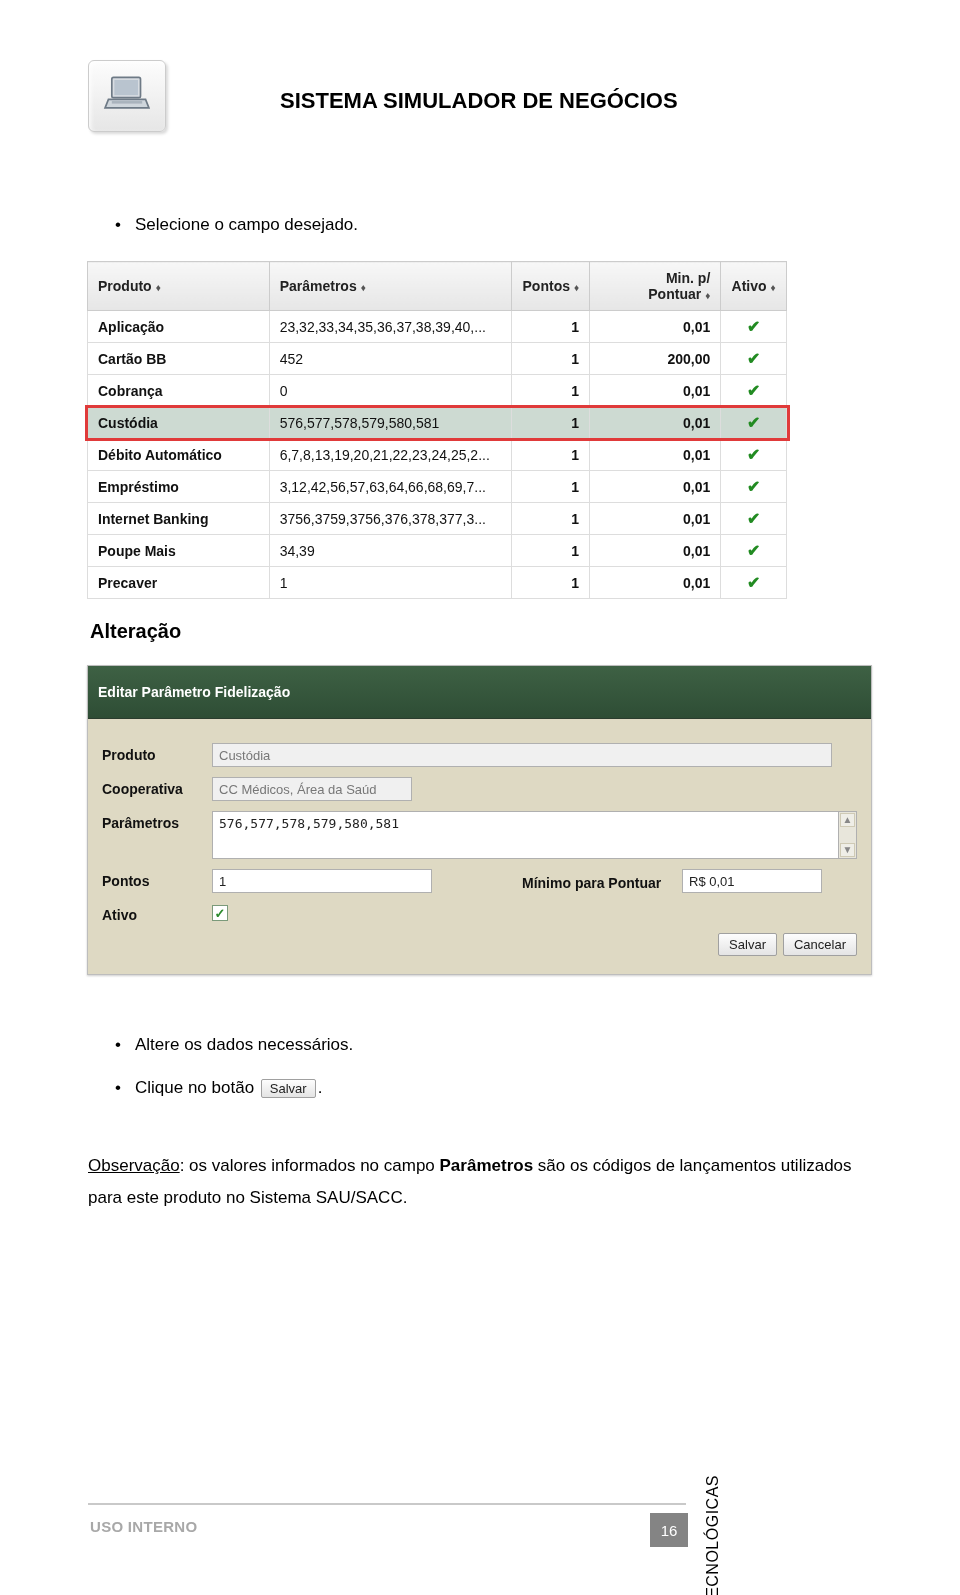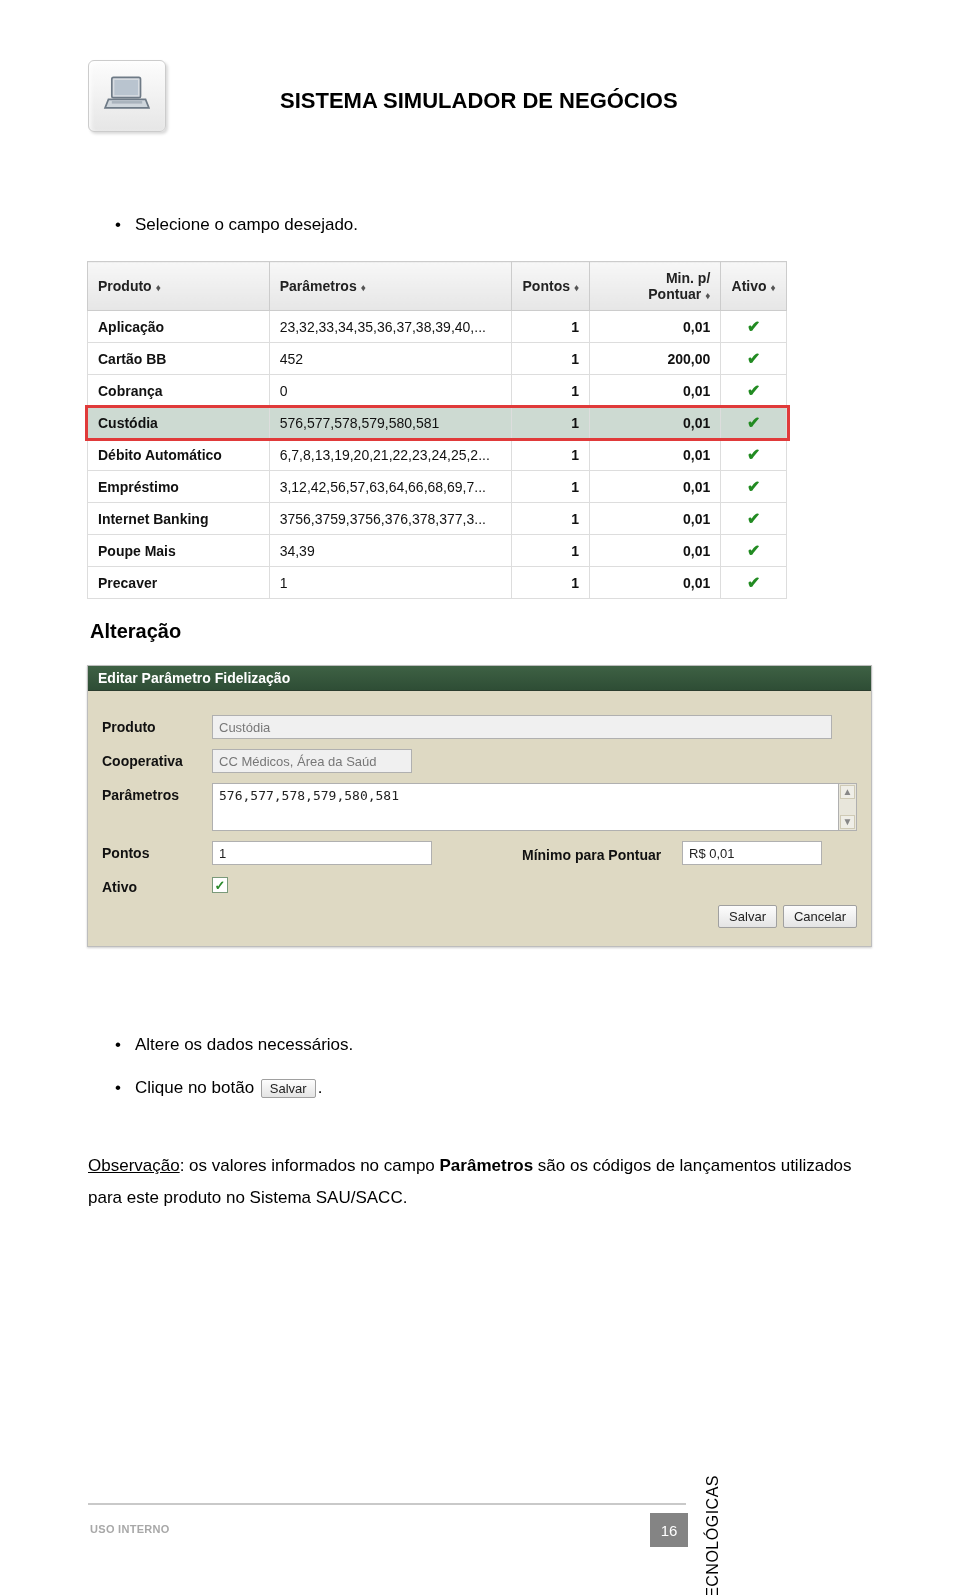--- a/index.html
+++ b/index.html
@@ -122,21 +122,21 @@
     width: 785px;
     border: 1px solid #bdbdbd;
     background: #ded9c3;
     box-shadow: 0 1px 2px rgba(0,0,0,0.2);
   }
   .edit-panel-title {
     background: linear-gradient(#3e6144, #2e4d35);
     color: #fff;
     font-size: 14px;
     font-weight: bold;
-    padding: 4px 10px;
+    padding: 18px 10px;
     border-bottom: 1px solid #2b3d2e;
   }
   .edit-panel-body {
     padding: 14px 14px 18px 14px;
   }
   .form-row {
     display: flex;
     align-items: flex-start;
     margin: 10px 0;
   }
@@ -255,21 +255,21 @@
     left:88px;
     right:90px;
     bottom: 90px;
     height:2px;
     background:#c9c9c9;
   }
   .footer-left {
     position:absolute;
     left:90px;
     bottom:60px;
-    font-size:11px;
+    font-size:15px;
     color:#a8a8a8;
     font-weight:bold;
     letter-spacing:0.3px;
   }
   .footer-badge {
     position:absolute;
     right:88px;
     bottom:48px;
     width:38px;
     height:34px;

